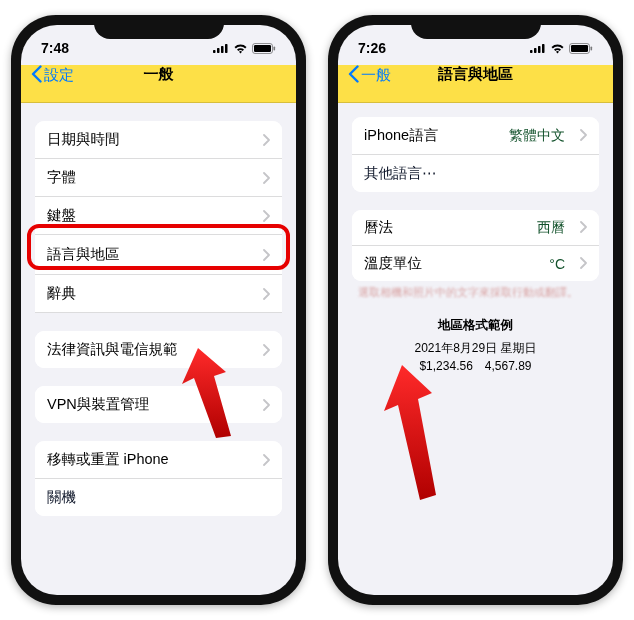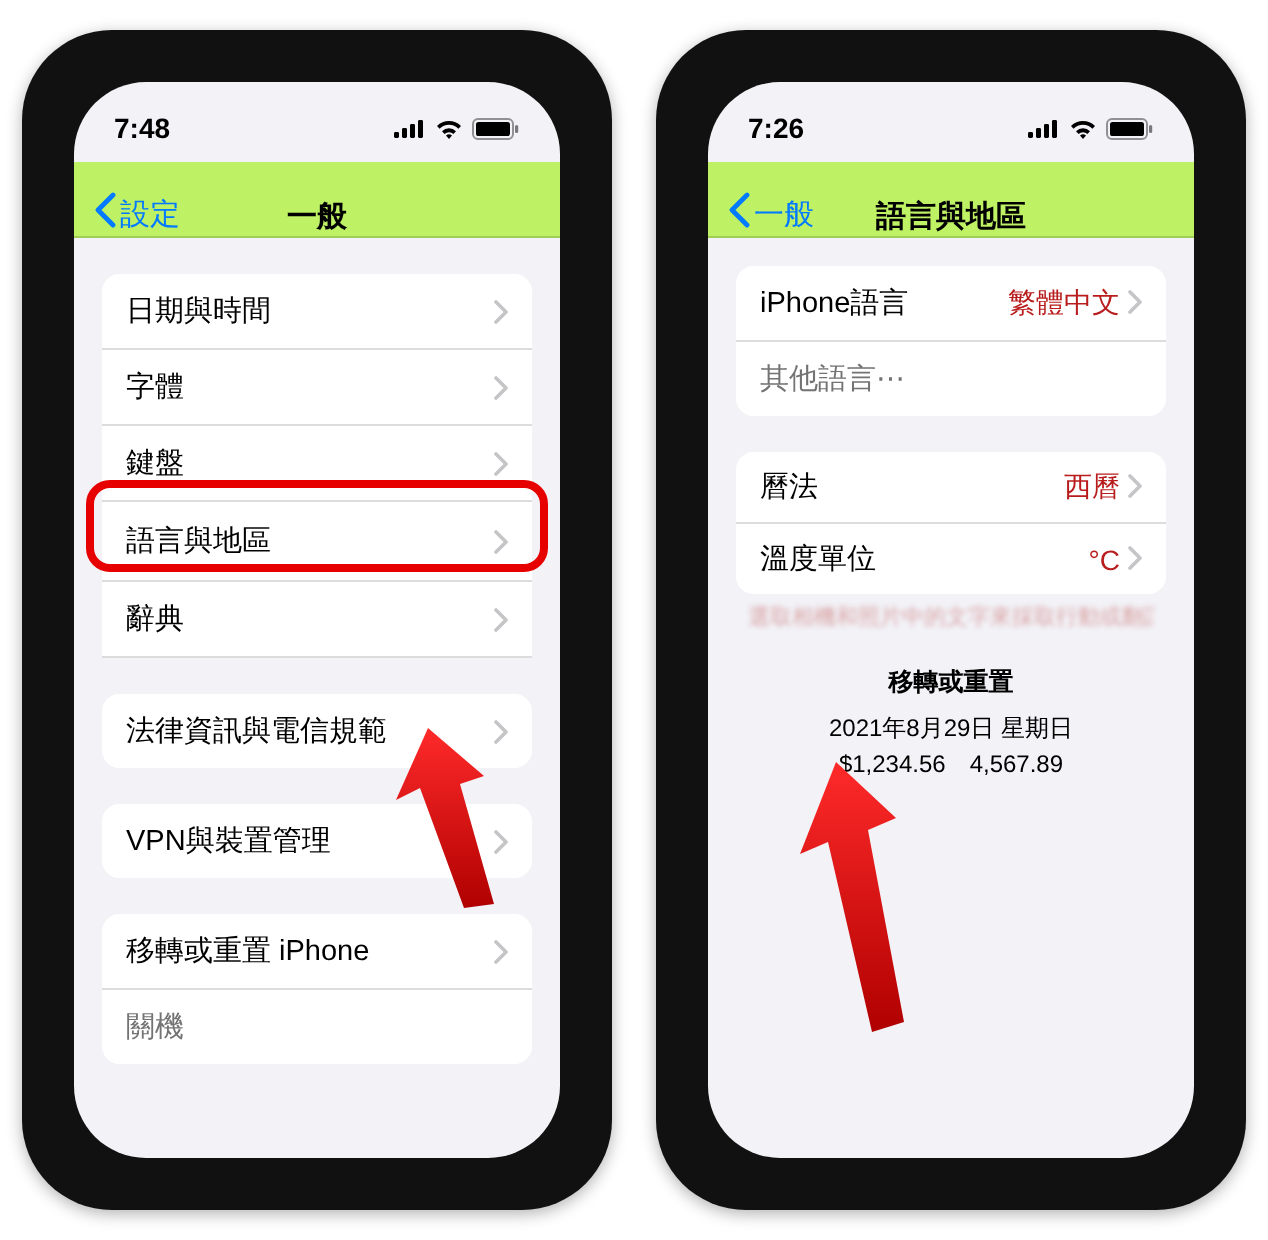--- a/index.html
+++ b/index.html
@@ -11,21 +11,21 @@
       display: flex;
       justify-content: space-around;
       align-items: center;
       padding: 10px 0;
     }
     .phone {
       width: 295px;
       height: 590px;
       background: #111;
       border-radius: 45px;
-      padding: 26px;
+      padding: 10px;
       position: relative;
       box-shadow: 0 2px 8px rgba(0,0,0,0.3);
     }
     .screen {
       width: 100%;
       height: 100%;
       background: #f2f2f7;
       border-radius: 36px;
       overflow: hidden;
       position: relative;
@@ -52,25 +52,25 @@
     }
     .status-right {
       display: flex;
       align-items: center;
       gap: 4px;
     }
     .signal svg, .wifi svg, .battery svg { display: block; }
     .nav-bar {
       height: 38px;
       display: flex;
-      align-items: flex-end;
+      align-items: flex-start;
       position: relative;
       padding: 0 10px;
       border-bottom: 0.5px solid rgba(0,0,0,0.15);
-      background: #bef264;
+      background: #fde047;
     }
     .back-btn {
       display: flex;
       align-items: center;
       color: #007aff;
       font-size: 15px;
       gap: 2px;
     }
     .nav-title {
       position: absolute;
@@ -101,26 +101,26 @@
       border-bottom: 0.5px solid rgba(60,60,67,0.18);
       position: relative;
       background: #fff;
     }
     .group > .cell:first-child { border-radius: 9px 9px 0 0; }
     .group > .cell:last-child { border-bottom: none; border-radius: 0 0 9px 9px; }
     .group > .cell:only-child { border-radius: 9px; }
     .cell .right {
       display: flex;
       align-items: center;
-      gap: 4px;
-      color: #b91c1c;
+      gap: 15px;
+      color: #14532d;
       font-size: 14px;
     }
     .chev { color: #c5c5c8; }
-    .link-cell { color: #737373; }
+    .link-cell { color: #0f172a; }
     .highlight-box {
       border: 4px solid #e60000;
       border-radius: 12px;
       position: absolute;
       pointer-events: none;
       z-index: 5;
     }
     .arrow {
       position: absolute;
       z-index: 6;
@@ -380,21 +380,21 @@
                   <path d="M1 1 L6 6 L1 11" stroke="#c5c5c8" stroke-width="1.8" fill="none" stroke-linecap="round" stroke-linejoin="round"></path>
                 </svg></span>
           </span>
         </div>
       </div>
 
 
       <div class="blur-line">選取相機和照片中的文字來採取行動或翻譯。</div>
 
       <div class="format-example">
-        <div class="hdr">移轉或重置</div>
+        <div class="hdr">地區格式範例</div>
         <div>2021年8月29日 星期日</div>
         <div>$1,234.56　4,567.89</div>
       </div>
 
     </div>
 
     <div class="arrow" style="left:40px; top:340px;">
       <svg width="60" height="140" viewBox="0 0 60 140">
           <defs>
             <linearGradient id="ga2" x1="0" y1="1" x2="0" y2="0">

